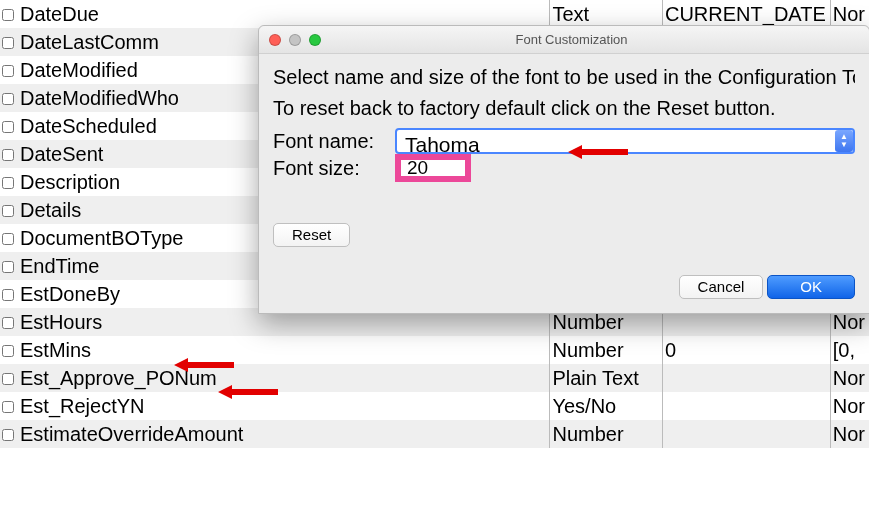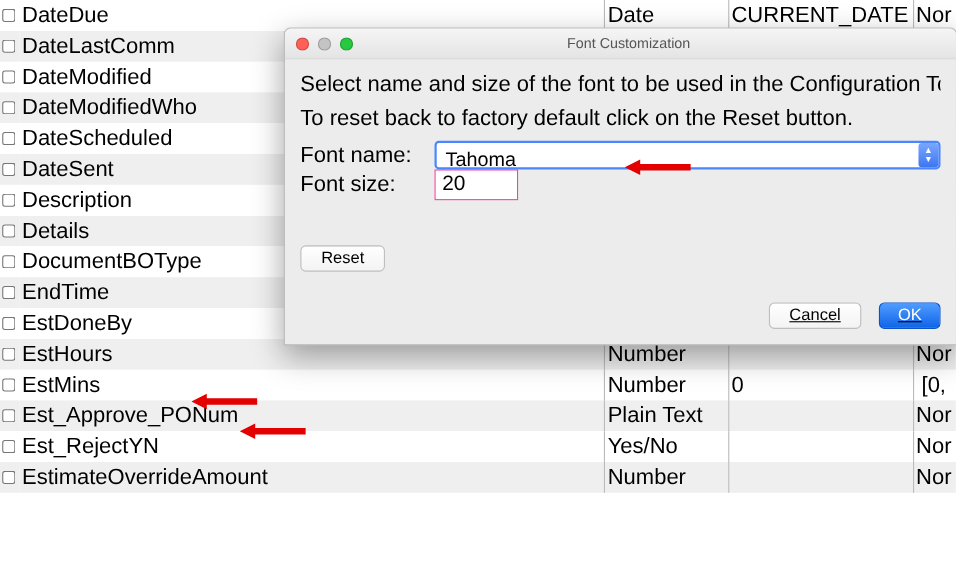--- a/index.html
+++ b/index.html
@@ -32,21 +32,21 @@
       height: 28px;
       overflow: hidden;
     }
     .cell.col-check {
       width: 18px;
       border-right: none;
     }
     .cell.col-name { width: 555px; }
     .cell.col-type { width: 114px; }
     .cell.col-val  { width: 150px; }
-    .cell.col-last { width: 21px; border-right: none; text-align: center; }
+    .cell.col-last { width: 21px; border-right: none; }
     input[type="checkbox"] {
       width: 12px; height: 12px;
       vertical-align: middle;
     }
     .dialog {
       position: absolute;
       left: 258px;
       top: 25px;
       width: 612px;
       background: #ececec;
@@ -104,21 +104,21 @@
     .select-wrap {
       flex: 1;
       position: relative;
     }
     .select-field {
       width: 100%;
       height: 26px;
       border: 2px solid #4a86ff;
       border-radius: 4px;
       background: #fff;
-      font-size: 18px;
+      font-size: 21px;
       padding: 0 28px 0 8px;
       color: #000;
       line-height: 22px;
       display: flex;
       align-items: center;
     }
     .stepper {
       width: 18px;
       position: absolute;
       right: 2px;
@@ -130,63 +130,62 @@
       flex-direction: column;
       align-items: center;
       justify-content: center;
       color: #fff;
       font-size: 8px;
       line-height: 8px;
     }
     .input-size {
       width: 76px;
       height: 28px;
-      border: 1px solid #ec4899;
+      border: 6px solid #ec4899;
       background: #fff;
       font-size: 19px;
       padding: 0 6px;
     }
     .btn {
       height: 24px;
       border: 1px solid #bfbfbf;
       border-radius: 5px;
       background: linear-gradient(#ffffff,#f3f3f3);
       font-size: 15px;
       padding: 0 18px;
       cursor: default;
     }
     .btn.primary {
       background: linear-gradient(#4f9cff,#1064e8);
       border: 1px solid #0b54c6;
       color: #fff;
-      padding: 0 16px;
+      padding: 0 32px;
     }
     .btn-row {
       display: flex;
       justify-content: flex-end;
-      gap: 16px;
+      gap: 4px;
       margin-top: 28px;
-      text-decoration: underline;
     }
     .reset-row { margin-top: 40px; }
     .arrow {
       position: absolute;
       pointer-events: none;
       z-index: 50;
     }
     .arrow svg { display: block; }
   </style>
 </head>
 <body>
 
 <div class="table" id="tbl">
     <div class="row">
       <div class="cell col-check"><input type="checkbox" style=""></div>
       <div class="cell col-name">DateDue</div>
-      <div class="cell col-type">Date</div>
+      <div class="cell col-type">Text</div>
       <div class="cell col-val">CURRENT_DATE</div>
       <div class="cell col-last">Nor</div>
     </div>
     <div class="row">
       <div class="cell col-check"><input type="checkbox" style=""></div>
       <div class="cell col-name">DateLastComm</div>
       <div class="cell col-type"></div>
       <div class="cell col-val"></div>
       <div class="cell col-last">or</div>
     </div>

